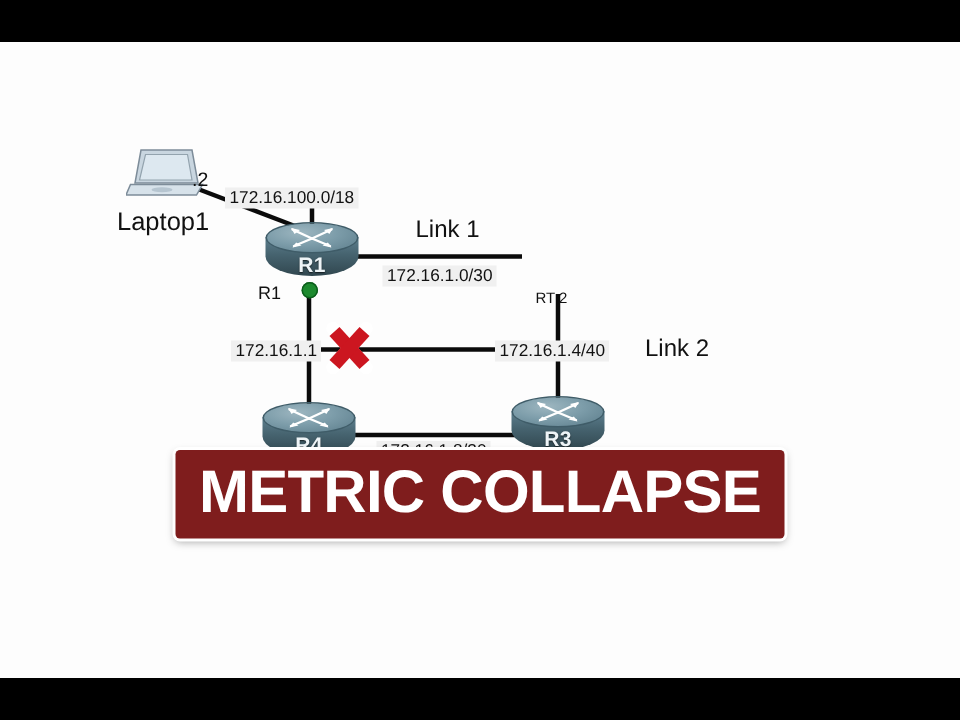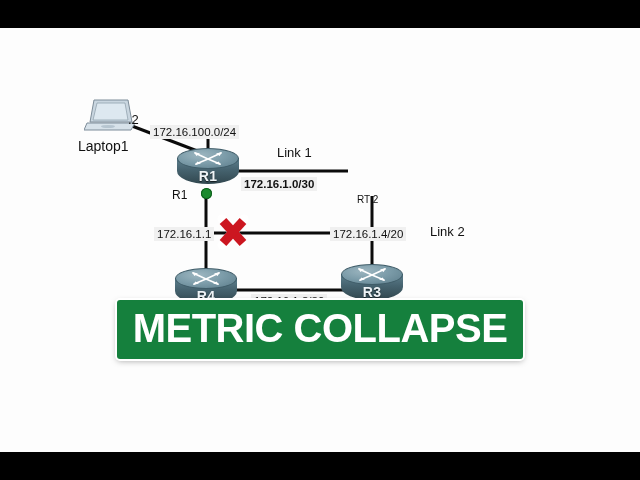--- a/index.html
+++ b/index.html
@@ -24,33 +24,33 @@
   .router .shadow{position:absolute;left:4px;top:30px;width:60px;height:12px;border-radius:50%;
       background:rgba(0,0,0,.16);filter:blur(2px);z-index:-1;}
   .router svg.arrows{position:absolute;left:11px;top:2px;}
   .router .rname{position:absolute;left:0;top:20px;width:62px;text-align:center;
       color:#eef4f7;font-weight:bold;font-size:14px;letter-spacing:.3px;
       text-shadow:0 1px 1px rgba(0,0,0,.65);}
   .rtlabel{position:absolute;font-size:10px;color:#111;white-space:nowrap;}
 
   .netlabel{position:absolute;font-size:11.5px;color:#111;background:#f0f0f0;
       padding:1px 3px;white-space:nowrap;}
-  .plainlabel{position:absolute;font-size:13px;color:#111;white-space:nowrap;background:transparent;}
+  .plainlabel{position:absolute;font-size:16px;color:#111;white-space:nowrap;background:transparent;}
 
   
   #laptop{position:absolute;left:84px;top:70px;width:52px;height:36px;}
   .dot{position:absolute;width:11px;height:11px;border-radius:50%;background:#1c8a2e;
        box-shadow:0 0 0 1px #0d5d1c inset;}
 
   #xmark{position:absolute;width:44px;height:44px;}
 
   
   #titlewrap{position:absolute;left:0;top:272px;width:640px;}
   .bannerrow{display:flex;justify-content:center;}
-  .banner{background:#15803d;color:#fff;display:inline-block;
+  .banner{background:#7f1d1d;color:#fff;display:inline-block;
      border-radius:3px;box-shadow:0 0 0 2px #fff, 0 2px 6px rgba(0,0,0,.35);}
   #titleMain{font-size:40px;font-weight:bold;line-height:1;padding:8px 16px 11px 16px;letter-spacing:-0.5px;}
   #titleSub{font-size:24px;font-weight:bold;line-height:1;padding:7px 14px 9px 14px;letter-spacing:-0.2px;margin-top:9px;}
   .kw{color:#f2d05e;}
   .wt{color:#ffffff;}
 </style>
 </head>
 <body>
 
 <div id="stage">
@@ -77,21 +77,21 @@
 
       <div id="laptop">
         <svg width="52" height="36" viewBox="0 0 52 36">
           <polygon points="10,2 44,2 48,24 6,24" fill="#c9d6e0" stroke="#7d8c99" stroke-width="1"></polygon>
           <polygon points="13,5 41,5 44,22 9,22" fill="#dde8f0" stroke="#93a3ae" stroke-width="0.8"></polygon>
           <polygon points="3,25 51,25 47,32 0,32" fill="#d7e2ea" stroke="#7d8c99" stroke-width="1"></polygon>
           <ellipse cx="24" cy="28.5" rx="7" ry="1.6" fill="#b6c5d0"></ellipse>
         </svg>
       </div>
       <div class="plainlabel" style="left:128px;top:84px;font-size:13px;">.2</div>
-      <div class="plainlabel" style="left:78px;top:110px;font-size:14px;">Laptop1</div>
+      <div class="plainlabel" style="left:78px;top:110px;font-size:17px;">Laptop1</div>
 
       <div class="router" style="left:177px;top:120px;">
         <div class="shadow"></div>
         <div class="body"></div>
         <div class="top"></div>
         <svg class="arrows" width="40" height="17" viewBox="0 0 40 17">
           <g stroke="#ffffff" stroke-width="1.6" fill="none" stroke-linecap="round">
             <path d="M20 9 L7 3"></path>
               <path d="M20 9 L33 3"></path>
             <path d="M20 9 L8 14"></path>
@@ -148,23 +148,23 @@
             <polygon points="6,2 12,3.4 8.4,6"></polygon>
               <polygon points="34,2 28,3.4 31.6,6"></polygon>
             <polygon points="7,15 13,13.6 9.4,11.6"></polygon>
               <polygon points="33,15 27,13.6 30.6,11.6"></polygon>
           </g>
         </svg>
         <div class="rname">R3</div>
       </div>
       <div class="rtlabel" style="left:356px;top:283px;">RT3</div>
 
-      <div class="netlabel" style="left:150px;top:97px;">172.16.100.0/24</div>
-      <div class="netlabel" style="left:241px;top:149px;font-weight:bold;">172.16.1.0/30</div>
-      <div class="netlabel" style="left:330px;top:199px;">172.16.1.4/20</div>
+      <div class="netlabel" style="left:150px;top:97px;">172.16.100.0/18</div>
+      <div class="netlabel" style="left:255px;top:149px;">172.16.1.0/30</div>
+      <div class="netlabel" style="left:330px;top:199px;">172.16.1.4/40</div>
       <div class="netlabel" style="left:251px;top:266px;">172.16.1.8/30</div>
       <div class="netlabel" style="left:154px;top:199px;">172.16.1.1</div>
 
       <div class="plainlabel" style="left:277px;top:117px;">Link 1</div>
       <div class="plainlabel" style="left:430px;top:196px;text-align:right;">Link 2</div>
 
       <div id="xmark" style="left:211px;top:182px;">
         <svg width="44" height="44" viewBox="0 0 44 44">
           <g stroke="#ffffff" stroke-width="9" stroke-linecap="round" fill="none">
             <path d="M11 9 L33 35"></path>

